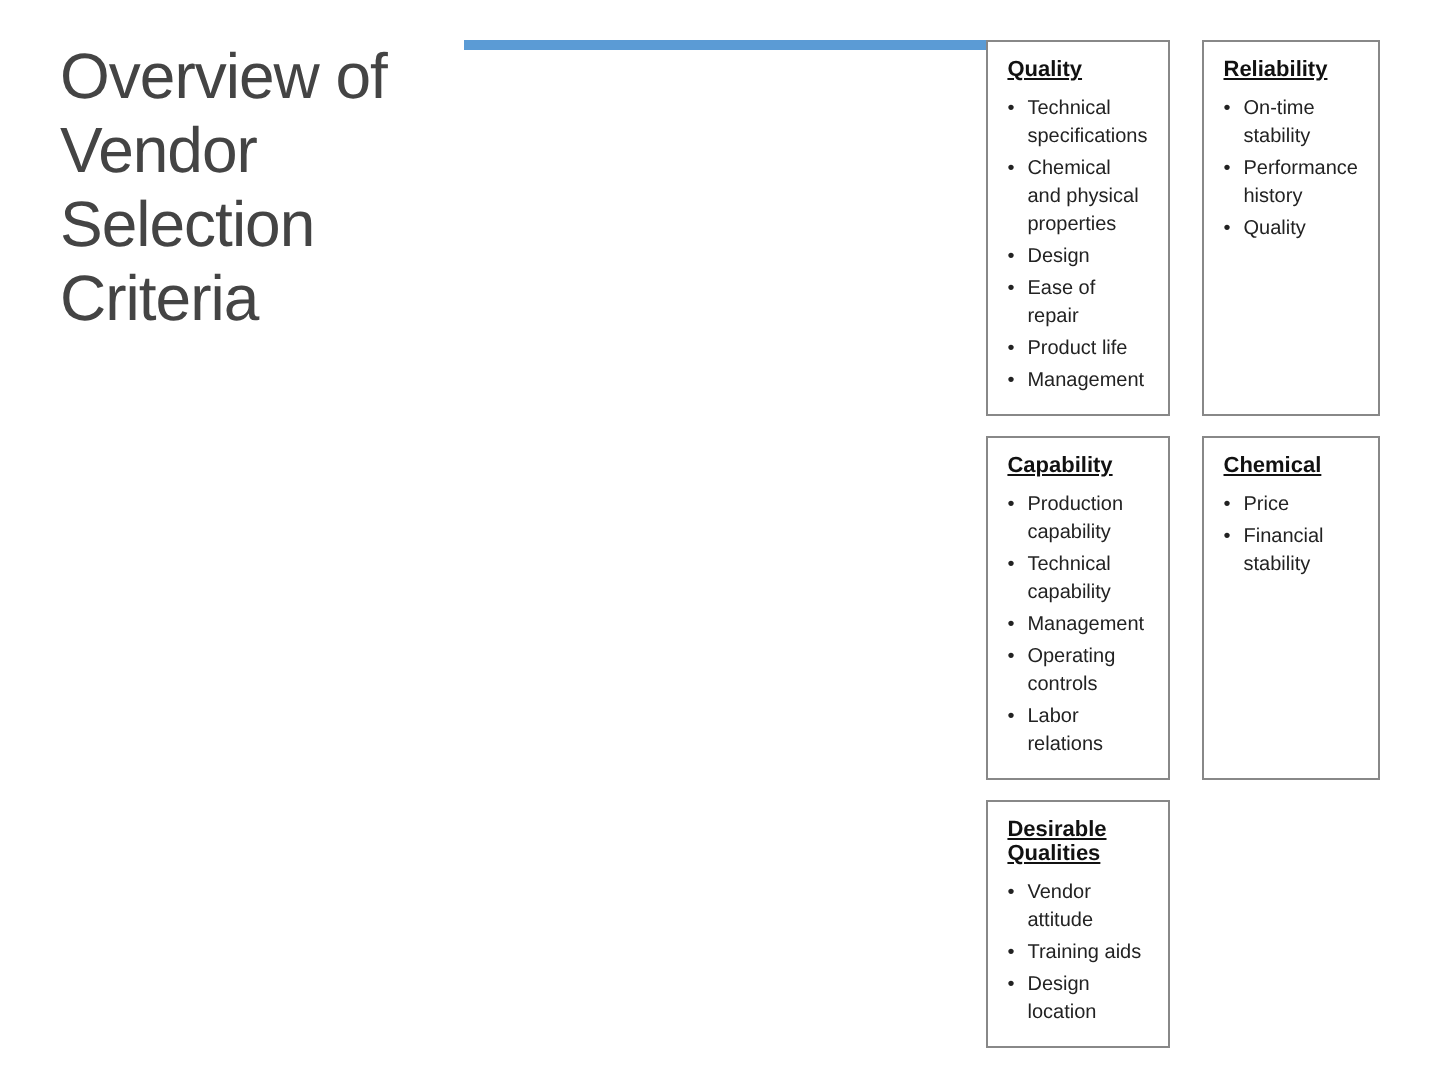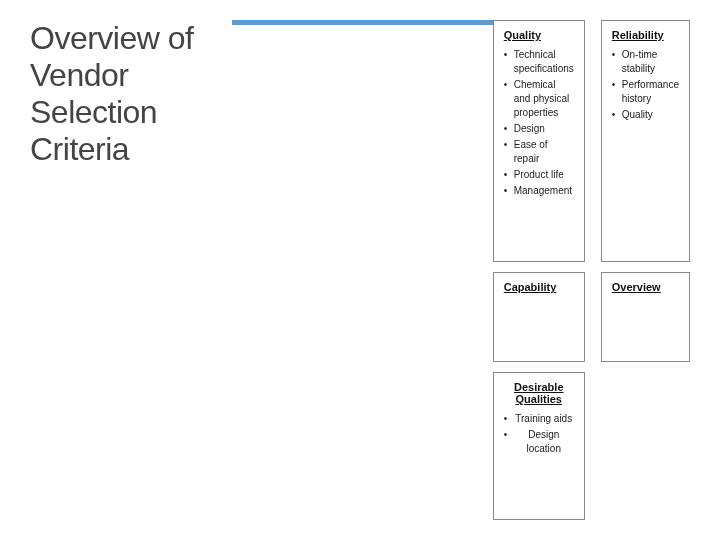--- a/index.html
+++ b/index.html
@@ -71,21 +71,20 @@
     .card ul li::before {
       content: "•";
       position: absolute;
       left: 0;
       top: 1px;
       font-size: 10px;
     }
 
     .card-desirable {
       grid-column: 1 / 2;
-      text-align: center;
     }
   </style>
 </head>
 <body>
 
 <div class="page">
   <h1 class="title">Overview of Vendor Selection Criteria</h1>
   <div class="accent-bar"></div>
   <div class="grid" id="cards-grid">
   <div class="card">
@@ -102,25 +101,37 @@
       <div class="card">
         <div class="card-title">Reliability</div>
         <ul>
           <li>On-time stability</li>
           <li>Performance history</li>
           <li>Quality</li>
         </ul>
       </div>
       <div class="card">
         <div class="card-title">Capability</div>
+        <ul>
+          <li>Production capability</li>
+          <li>Technical capability</li>
+          <li>Management</li>
+          <li>Operating controls</li>
+          <li>Labor relations</li>
+        </ul>
       </div>
       <div class="card">
-        <div class="card-title">Overview</div>
+        <div class="card-title">Chemical</div>
+        <ul>
+          <li>Price</li>
+          <li>Financial stability</li>
+        </ul>
       </div>
       <div class="card card-desirable">
         <div class="card-title">Desirable Qualities</div>
         <ul>
+          <li>Vendor attitude</li>
           <li>Training aids</li>
           <li>Design location</li>
         </ul>
       </div>
     </div>
 </div>
 
 </body></html>

